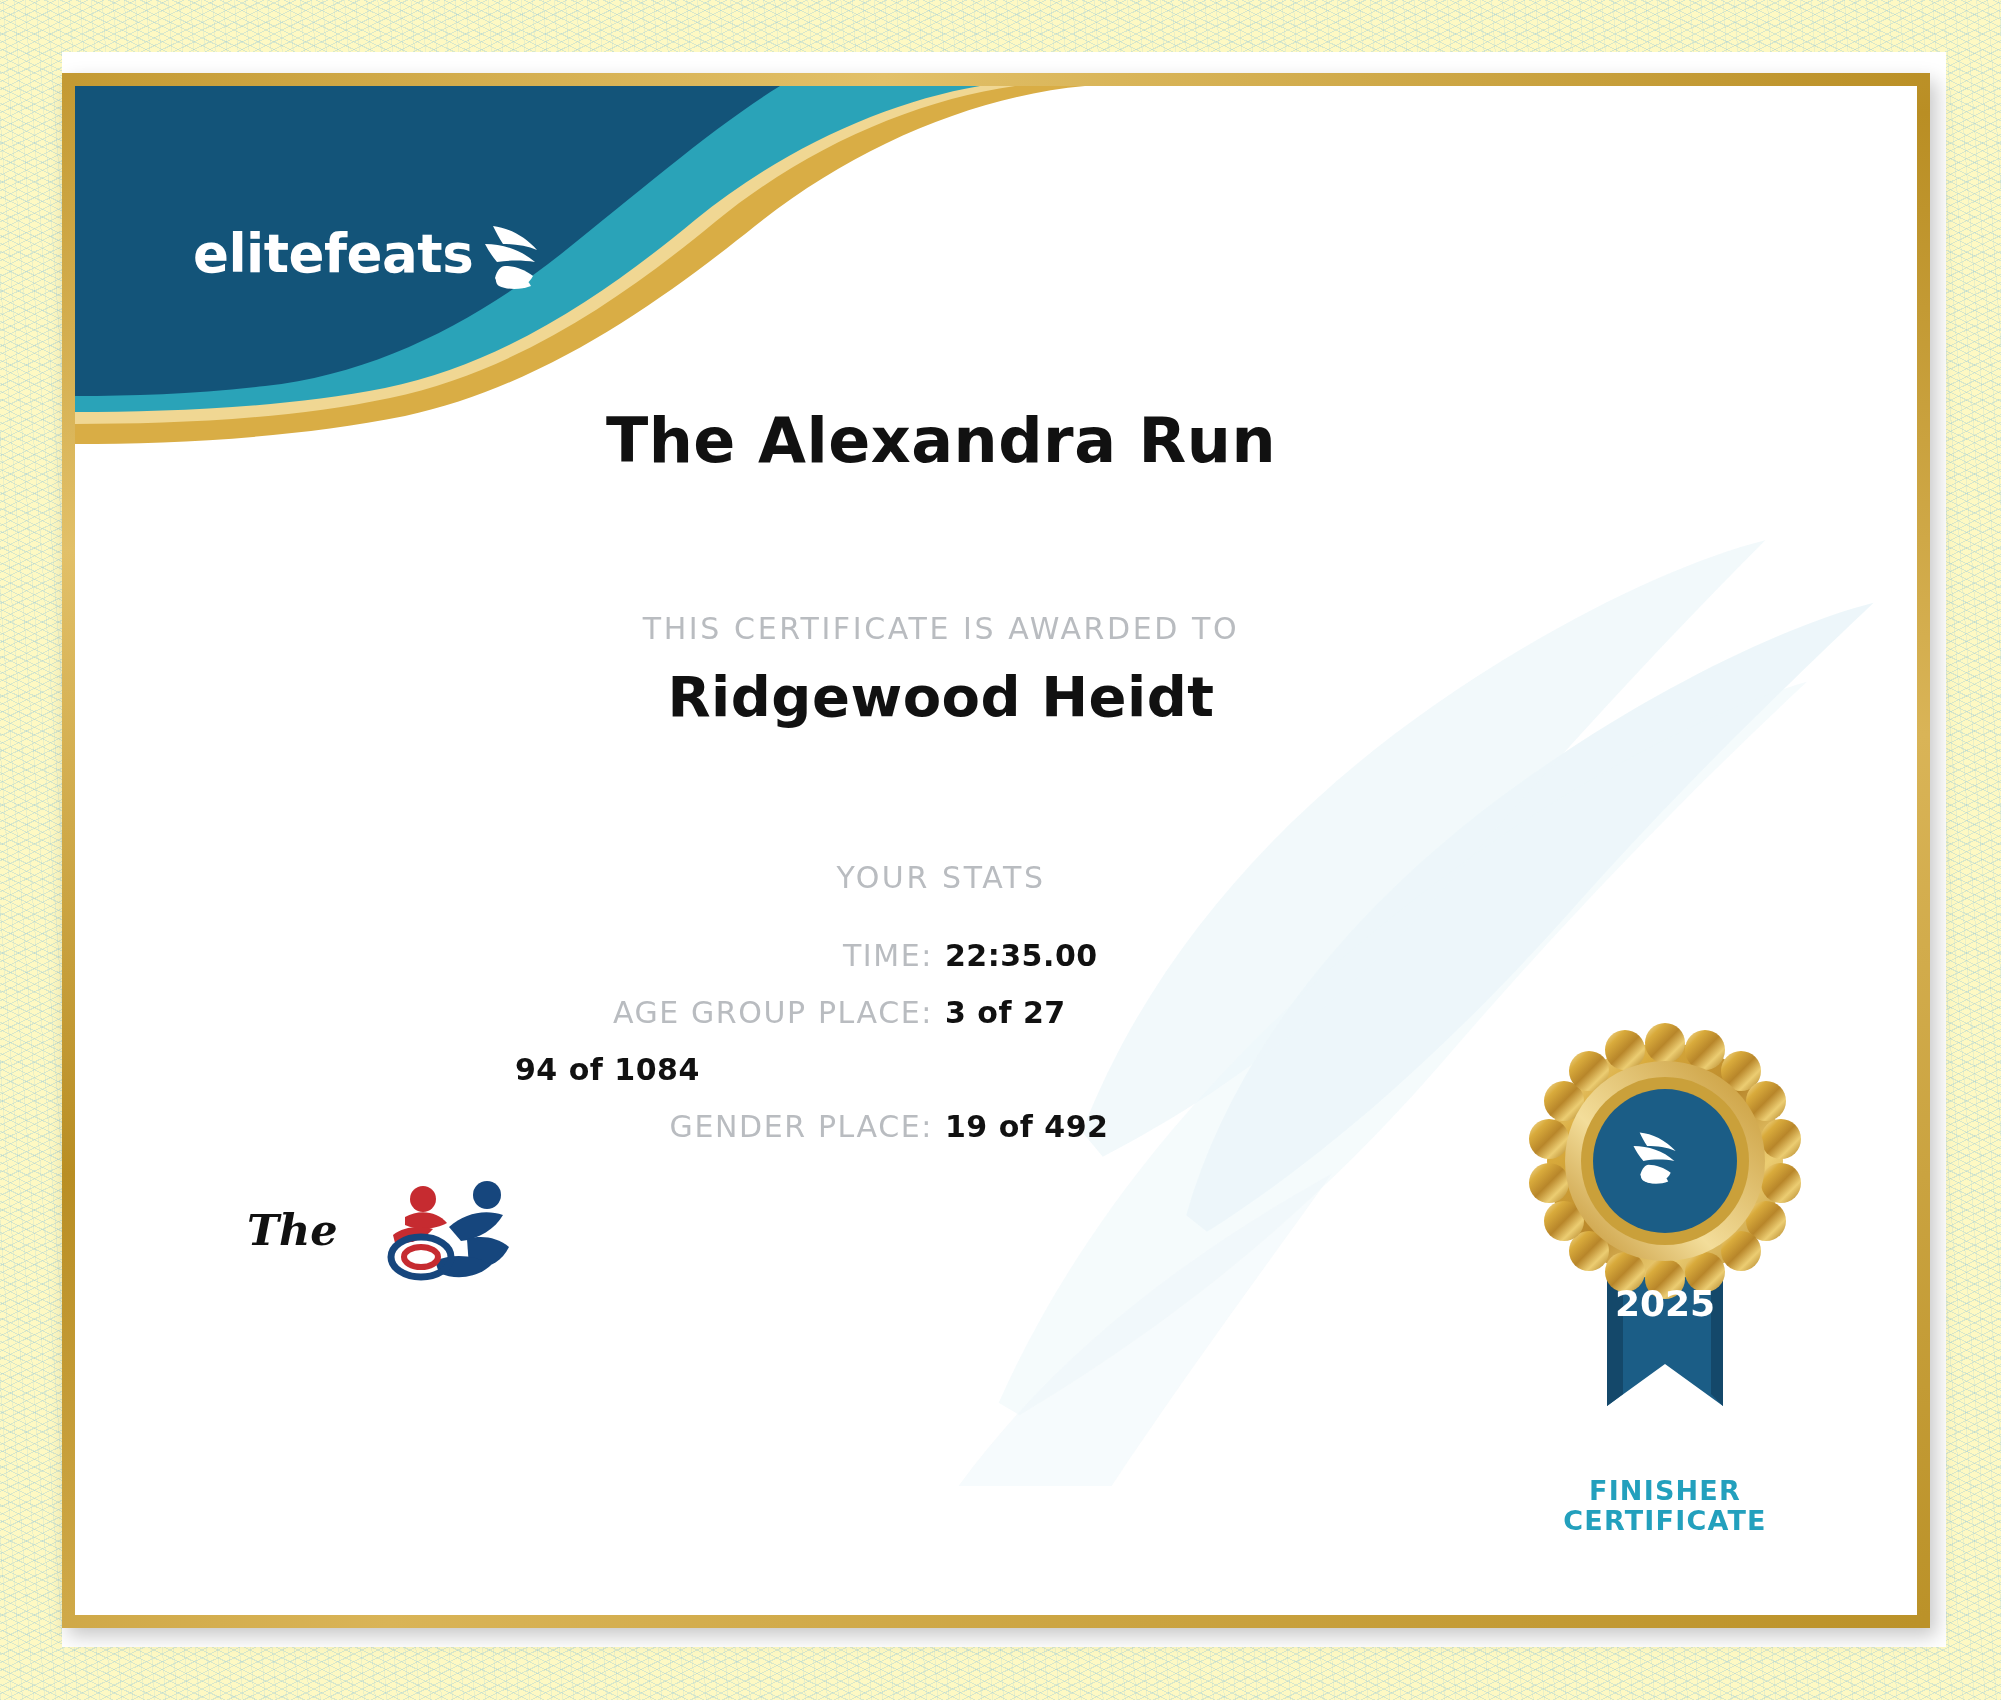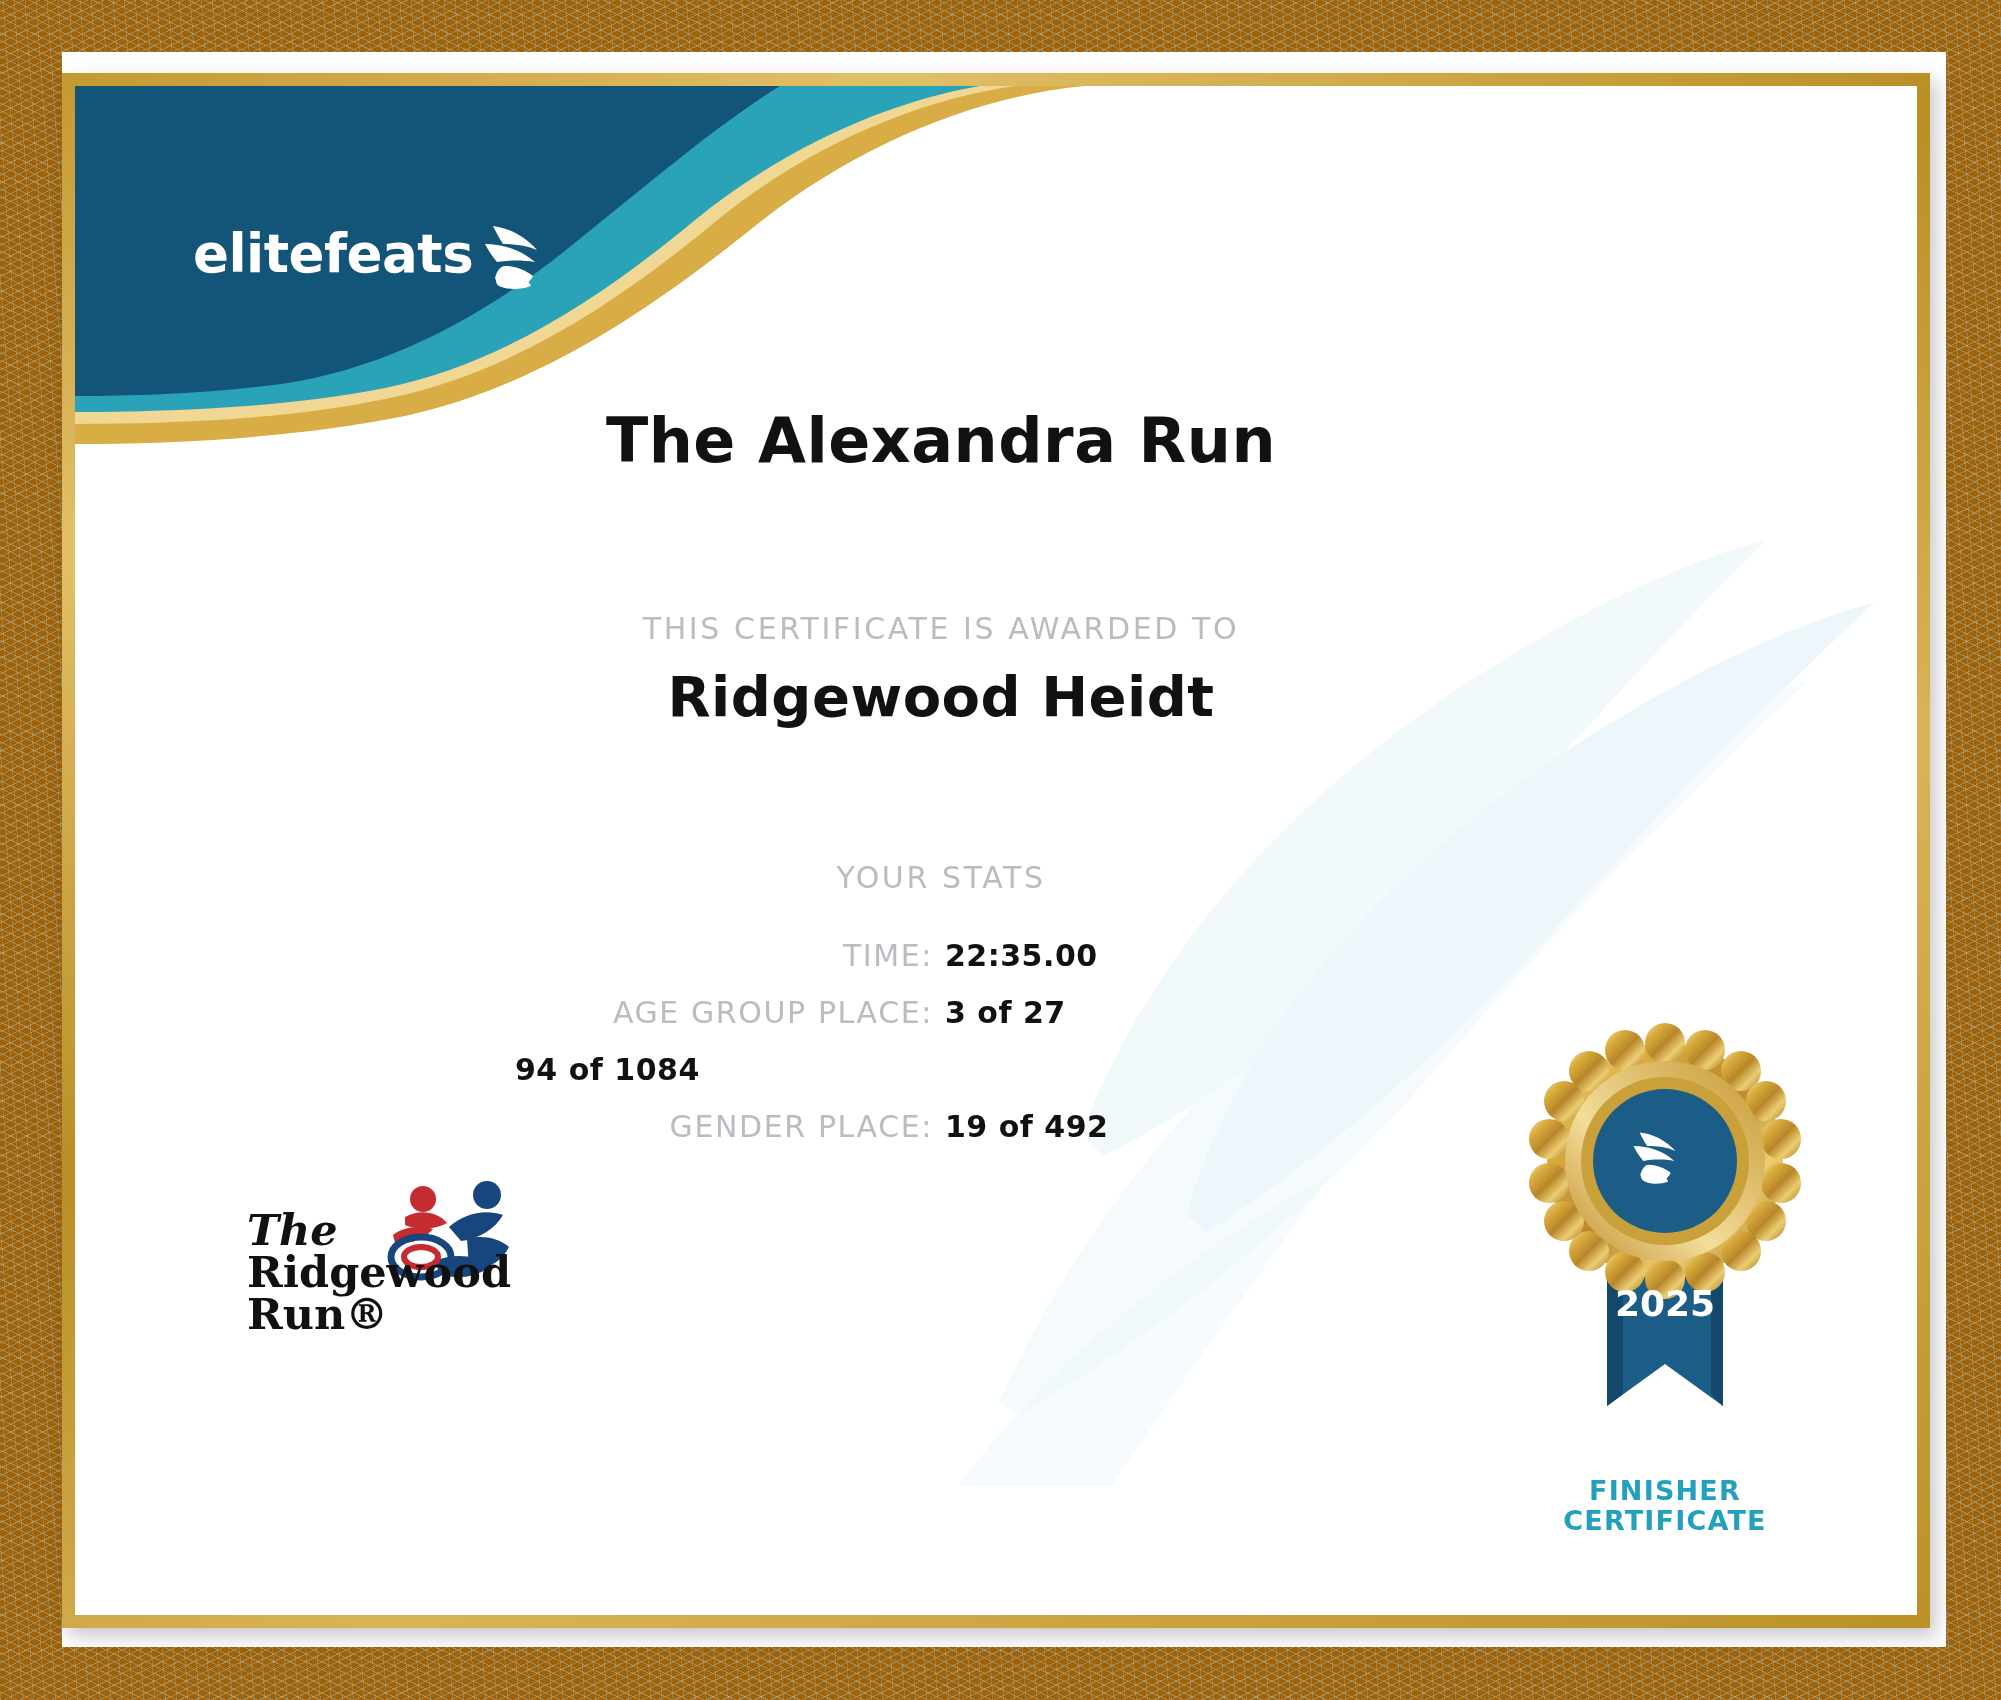--- a/index.html
+++ b/index.html
@@ -12,21 +12,21 @@
     height: 1700px;
     font-family: "DejaVu Sans", sans-serif;
     overflow: hidden;
   }
 
   
   .page {
     position: relative;
     width: 2001px;
     height: 1700px;
-    background: #a16207;
+    background: #fef9c3;
   }
   .guilloche {
     position: absolute;
     left: 0; top: 0;
     width: 2001px; height: 1700px;
     background:
       repeating-linear-gradient(26deg, rgba(160,205,215,0.40) 0px, rgba(160,205,215,0.40) 1px, rgba(255,255,255,0) 1px, rgba(255,255,255,0) 7px),
       repeating-linear-gradient(-26deg, rgba(160,205,215,0.40) 0px, rgba(160,205,215,0.40) 1px, rgba(255,255,255,0) 1px, rgba(255,255,255,0) 7px),
       repeating-linear-gradient(86deg, rgba(170,210,218,0.25) 0px, rgba(170,210,218,0.25) 1px, rgba(255,255,255,0) 1px, rgba(255,255,255,0) 11px);
   }
@@ -259,21 +259,20 @@
           <circle cx="112" cy="22" r="14" fill="#16467d"></circle>
           <path d="M74 54 C90 40 110 36 128 42 C120 56 104 66 86 68 Z" fill="#16467d"></path>
           <path d="M92 66 C106 62 122 64 134 74 C126 90 110 98 94 94 Z" fill="#16467d"></path>
           <path d="M60 88 C78 80 100 82 116 92 C104 104 82 108 64 100 Z" fill="#16467d"></path>
           <ellipse cx="46" cy="84" rx="30" ry="20" fill="none" stroke="#16467d" stroke-width="7"></ellipse>
           <ellipse cx="46" cy="84" rx="17" ry="10" fill="none" stroke="#c62b30" stroke-width="6"></ellipse>
         </g>
       </svg>
       <div class="rw-text">
         <div class="rw-line1">The</div>
-        <div class="rw-line2">Ridgewood Run®</div>
       </div>
     </div>
 
     <div class="medal-block">
       <svg width="300" height="450" viewBox="0 0 300 450">
         <defs>
           <linearGradient id="goldgrad" x1="0" y1="0" x2="1" y2="1">
             <stop offset="0%" stop-color="#f7e3a8"></stop>
             <stop offset="25%" stop-color="#d9ab3c"></stop>
             <stop offset="50%" stop-color="#b8862a"></stop>

